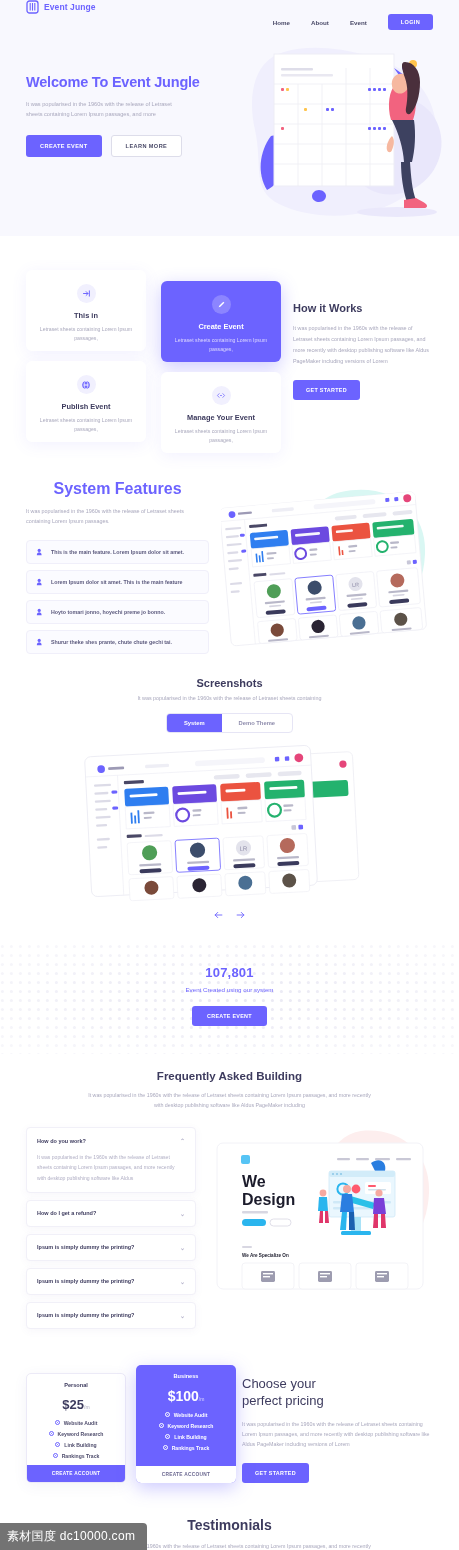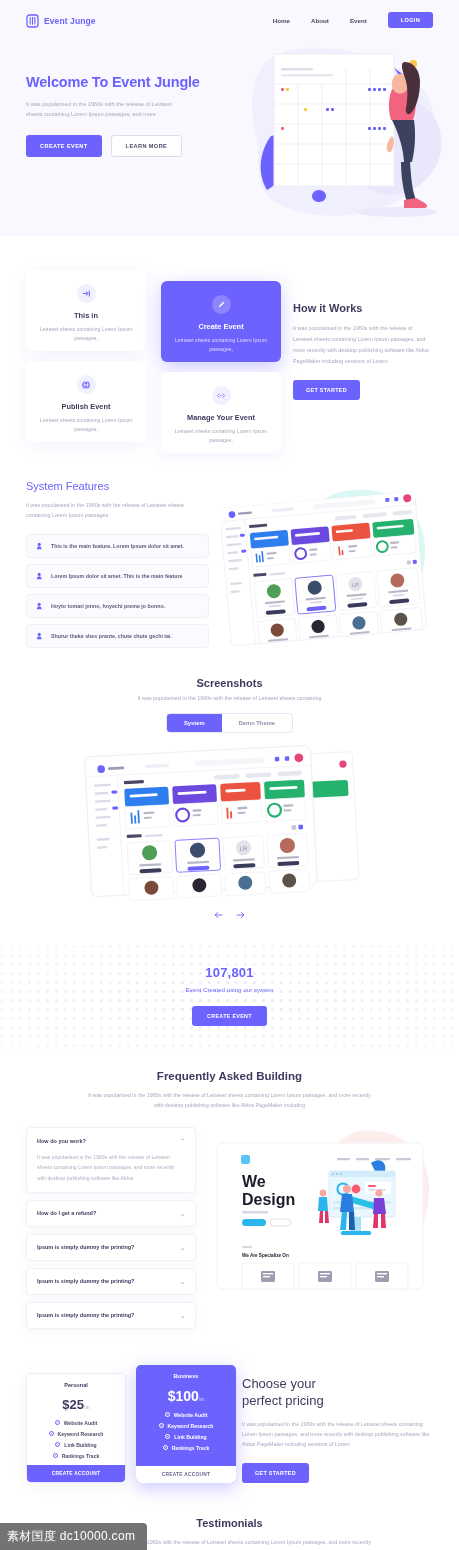--- a/index.html
+++ b/index.html
@@ -8,21 +8,21 @@
     font-family: "Liberation Sans", sans-serif;
     background: #ffffff;
     overflow: hidden;
     position: relative;
     color: #3d3b5e;
   }
   .page { position: relative; width: 459px; height: 1550px; overflow: hidden; }
 
   
   .hero-wrap { position: relative; width: 459px; height: 236px; background: #f8f8fe; overflow: hidden; }
-  .navbar { position: relative; display: flex; align-items: flex-end; height: 44px; padding: 16px 26px; }
+  .navbar { position: relative; display: flex; align-items: flex-start; height: 44px; padding: 0 26px; flex-direction: column; }
   .brand { display: flex; align-items: center; gap: 5px; }
   .brand-mark { width: 13px; height: 14px; position: relative; }
   .brand-mark svg { display: block; }
   .brand-name { font-size: 8.5px; font-weight: bold; color: #6c63ff; letter-spacing: .1px; }
   .nav-links { margin-left: auto; display: flex; align-items: center; gap: 21px; }
   .nav-link { font-size: 6.2px; color: #4a4a68; font-weight: 600; cursor: pointer; }
   .login-btn {
     background: #6c63ff; color: #fff; font-size: 5.6px; font-weight: bold;
     padding: 5px 13px; border-radius: 3px; letter-spacing: .3px; cursor: pointer; border: none;
   }
@@ -64,21 +64,21 @@
 
   .works-text { flex: 1; padding-top: 32px; }
   .works-h { font-size: 11px; font-weight: bold; color: #3d3b5e; }
   .works-p { margin-top: 9px; font-size: 5.4px; line-height: 2.05; color: #a9a8bd; }
   .btn-sm { margin-top: 13px; background: #6c63ff; color: #fff; font-size: 5.4px;
     font-weight: bold; padding: 7px 13px; border-radius: 3px; border: none; letter-spacing: .3px; cursor: pointer; }
 
   
   .sysfeat { position: relative; margin-top: 38px; padding: 0 26px; display: flex; gap: 12px; }
   .sysfeat-left { width: 200px; }
-  .sysfeat-h { font-size: 11px; font-weight: normal; color: #6c63ff; }
+  .sysfeat-h { font-size: 16px; font-weight: bold; color: #6c63ff; text-align: center; }
   .sysfeat-p { margin-top: 8px; font-size: 5.4px; line-height: 1.9; color: #a9a8bd; }
   .feat-list { margin-top: 13px; display: flex; flex-direction: column; gap: 6px; }
   .feat-item {
     background: #fbfbff; border: 1px solid #f0effa; border-radius: 4px;
     padding: 7px 9px; display: flex; align-items: center; gap: 7px;
     font-size: 5.3px; font-weight: bold; color: #5b597d;
   }
   .feat-ico { width: 8px; height: 8px; flex: 0 0 8px; }
   .sysfeat-right { position: relative; flex: 1; height: 175px; }
 
@@ -142,21 +142,21 @@
   .plan-cta { position: absolute; left: 0; right: 0; bottom: 0; text-align: center;
     font-size: 4.8px; font-weight: bold; letter-spacing: .3px; padding: 6px 0; cursor: pointer; }
   .plan.basic .plan-cta { background: #6c63ff; color: #fff; }
   .plan.pro .plan-cta { background: #fff; color: #6b6890; }
   .pricing-text { flex: 1; padding-top: 10px; }
   .pricing-h { font-size: 13px; font-weight: normal; color: #3d3b5e; line-height: 1.35; }
   .pricing-p { margin-top: 9px; font-size: 5.3px; line-height: 1.95; color: #a9a8bd; }
 
   
   .testi { margin-top: 34px; text-align: center; }
-  .testi-h { font-size: 11px; font-weight: bold; color: #3d3b5e; }
+  .testi-h { font-size: 14px; font-weight: bold; color: #3d3b5e; }
   .testi-p { margin: 8px auto 0; font-size: 5.3px; line-height: 1.9; color: #a9a8bd; max-width: 290px; }
 
   
   .watermark {
     position: absolute; left: 0; bottom: 0; background: #737373; color: #ffffff;
     font-size: 12px; padding: 5px 12px 5px 7px; border-top-right-radius: 4px;
     letter-spacing: .3px; z-index: 50;
   }
 </style>
 </head>

